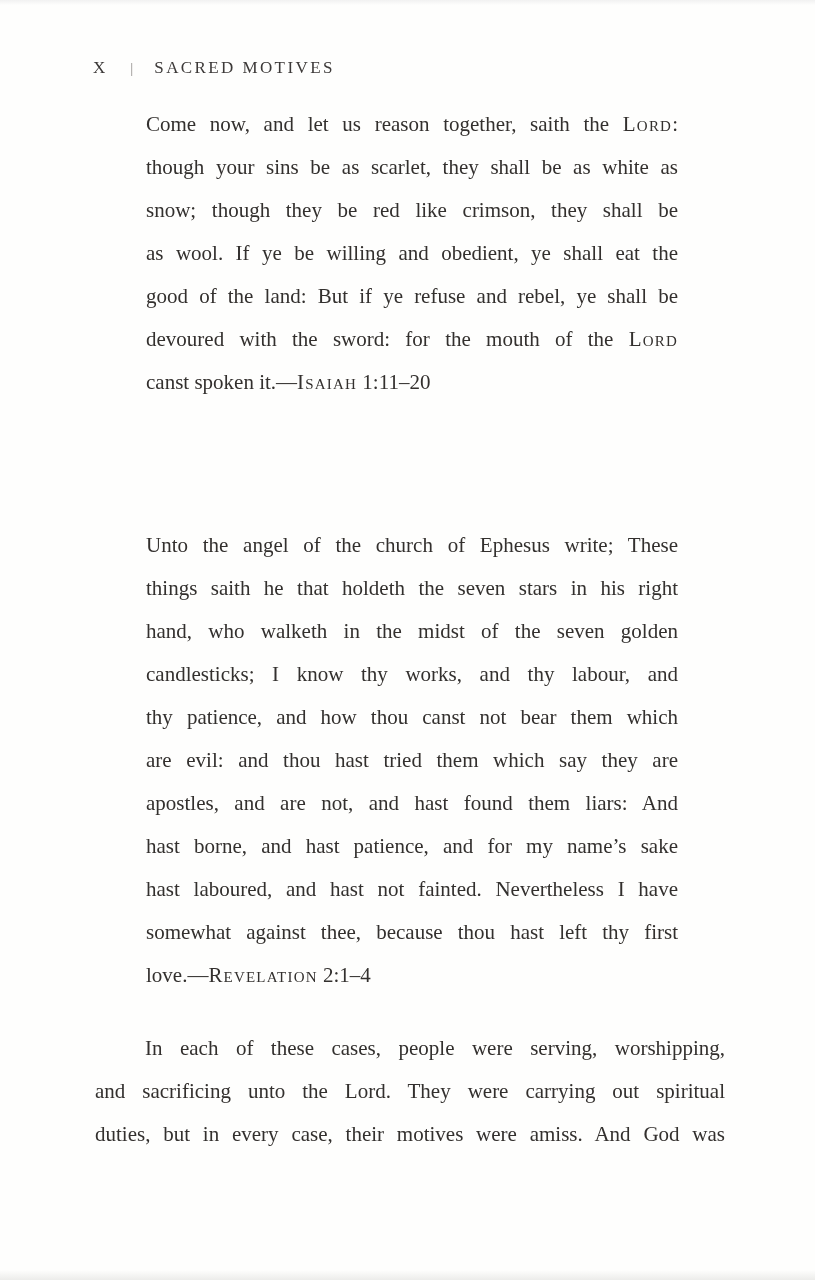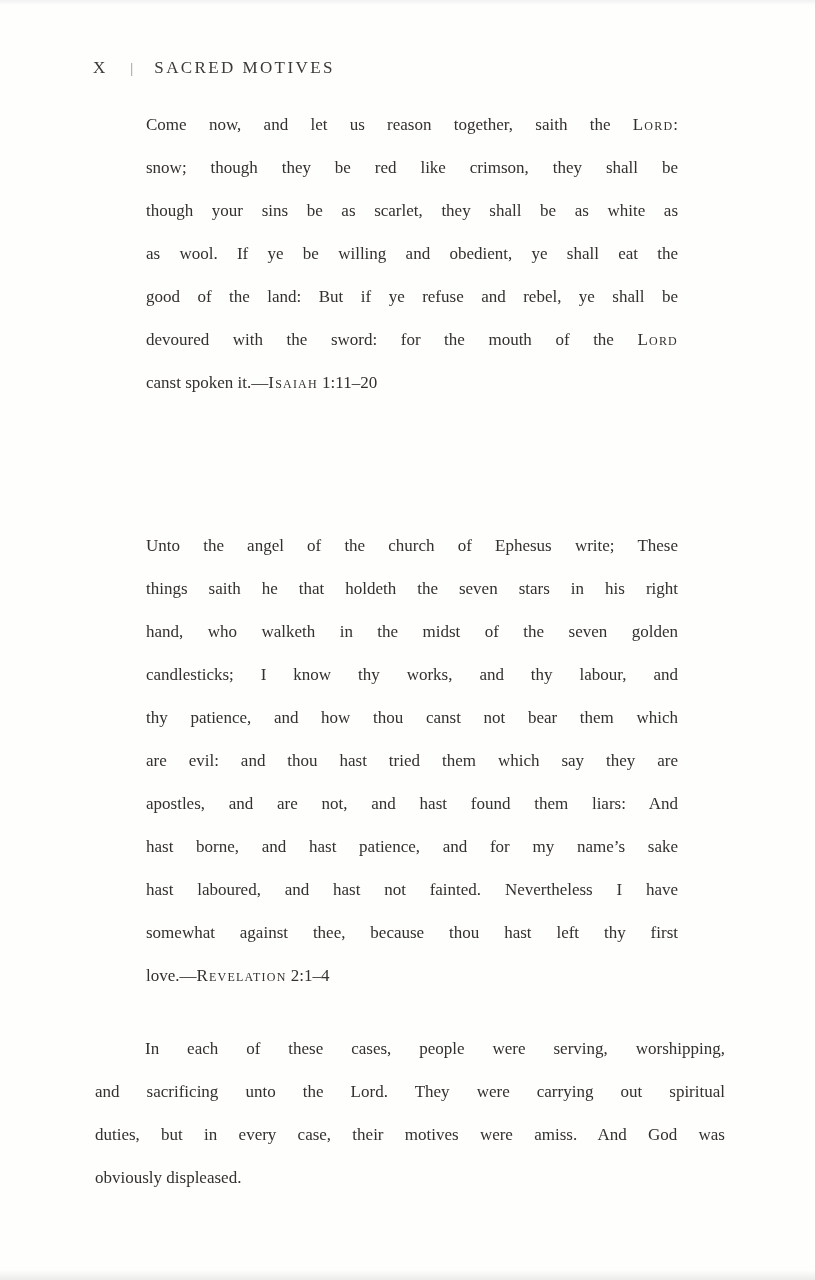--- a/index.html
+++ b/index.html
@@ -43,21 +43,21 @@
     margin: 0 21px 0 24px;
     color: #8f8c8a;
     font-size: 15px;
   }
   .running-head .title {
     letter-spacing: 2.4px;
     text-align: center;
   }
   .block {
     position: absolute;
-    font-size: 17px;
+    font-size: 21px;
     line-height: 43px;
   }
   .quote { left: 146px; width: 532px; }
   .para  { left: 95px;  width: 630px; }
   .q1 { top: 103px; }
   .p1 { top: 427px; }
   .q2 { top: 524px; }
   .p2 { top: 1027px; }
   .line {
     text-align: left;
@@ -82,22 +82,22 @@
   <div class="top-edge"></div>
 
   <header class="running-head">
     <span class="pgnum">X</span>
     <span class="sep">|</span>
     <span class="title">SACRED MOTIVES</span>
   </header>
 
   <div class="block quote q1">
       <div class="line j"><span>Come now, and let us reason together, saith the </span><span class="sc">Lord</span><span>:</span></div>
+      <div class="line j"><span>though your sins be as scarlet, they shall be as white as</span></div>
       <div class="line j"><span>snow; though they be red like crimson, they shall be</span></div>
-      <div class="line j"><span>though your sins be as scarlet, they shall be as white as</span></div>
       <div class="line j"><span>as wool. If ye be willing and obedient, ye shall eat the</span></div>
       <div class="line j"><span>good of the land: But if ye refuse and rebel, ye shall be</span></div>
       <div class="line j"><span>devoured with the sword: for the mouth of the </span><span class="sc">Lord</span></div>
       <div class="line"><span>canst spoken it.—</span><span class="sc">Isaiah</span><span> 1:11–20</span></div>
     </div>
 
 
   <div class="block quote q2">
       <div class="line j"><span>Unto the angel of the church of Ephesus write; These</span></div>
       <div class="line j"><span>things saith he that holdeth the seven stars in his right</span></div>
@@ -109,17 +109,16 @@
       <div class="line j"><span>hast borne, and hast patience, and for my name’s sake</span></div>
       <div class="line j"><span>hast laboured, and hast not fainted. Nevertheless I have</span></div>
       <div class="line j"><span>somewhat against thee, because thou hast left thy first</span></div>
       <div class="line"><span>love.—</span><span class="sc">Revelation</span><span> 2:1–4</span></div>
     </div>
 
   <div class="block para p2">
       <div class="line j ind"><span>In each of these cases, people were serving, worshipping,</span></div>
       <div class="line j"><span>and sacrificing unto the Lord. They were carrying out spiritual</span></div>
       <div class="line j"><span>duties, but in every case, their motives were amiss. And God was</span></div>
-      <div class="line"><span>obviously displeased.</span></div>
     </div>
 
   <div class="bottom-edge"></div>
 </div>
 
 </body></html>

